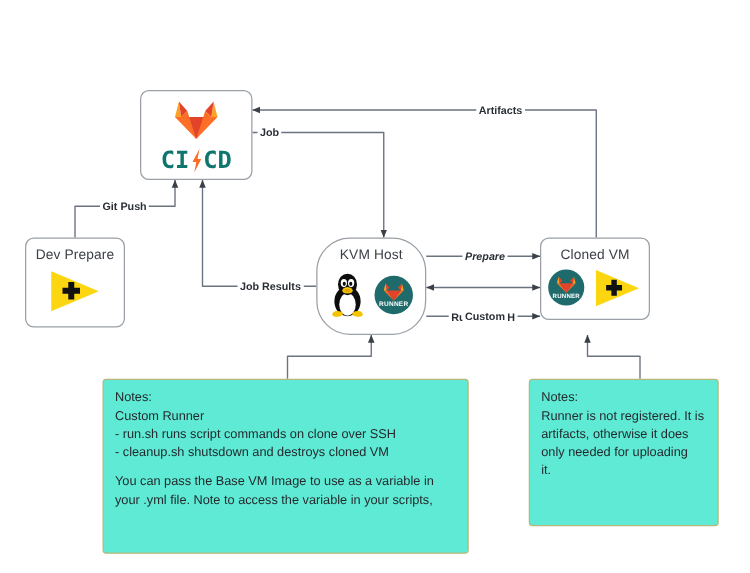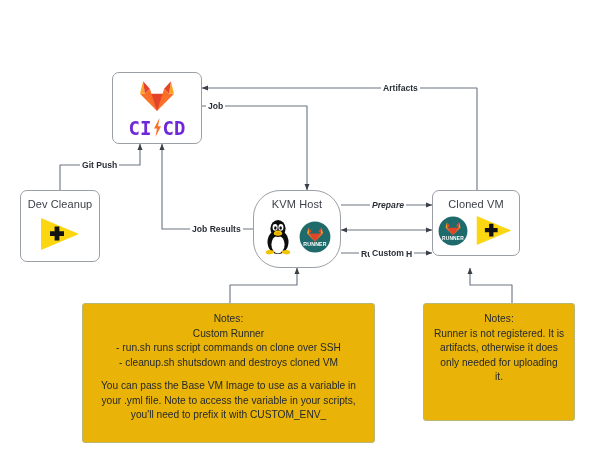--- a/index.html
+++ b/index.html
@@ -10,21 +10,20 @@
   }
   body {
     font-family: "Liberation Sans", sans-serif;
   }
   #canvas {
     position: relative;
     width: 600px;
     height: 458px;
     background: #ffffff;
     overflow: hidden;
-    text-align: center;
   }
   #wires {
     position: absolute;
     left: 0;
     top: 0;
     width: 600px;
     height: 458px;
     pointer-events: none;
   }
   .node {
@@ -49,21 +48,21 @@
     flex: 1;
     display: flex;
     align-items: center;
     justify-content: center;
     gap: 6px;
     width: 100%;
   }
   .note {
     position: absolute;
     box-sizing: border-box;
-    background: #eab308;
+    background: #5eead4;
     border: 1px solid #b9b677;
     border-radius: 3px;
     padding: 8px 9px 9px 9px;
     z-index: 3;
   }
   .note-line {
     font-size: 10.2px;
     line-height: 14.5px;
     color: #24292e;
     white-space: pre;
@@ -86,21 +85,21 @@
     align-items: center;
     justify-content: center;
     height: 100%;
     width: 100%;
     gap: 1px;
   }
   .cicd-text {
     font-family: "DejaVu Sans Mono", monospace;
     font-size: 19px;
     font-weight: bold;
-    color: #6d28d9;
+    color: #0f766e;
     letter-spacing: 0px;
     display: flex;
     align-items: center;
     line-height: 20px;
   }
 </style>
 </head>
 <body>
 
 <div id="canvas">
@@ -163,21 +162,21 @@
         <span>CI</span>
         <svg width="11" height="21" viewBox="0 0 11 21">
           <path d="M7.6 1 L2 11.6 L5 11.6 L3.4 20 L9 9.2 L6 9.2 Z" fill="#fc6d26"></path>
         </svg>
         <span>CD</span>
       </span>
     </div>
   </div>
 
   <div class="node" style="left:20px; top:190px; width:80px; height:72px;">
-    <div class="node-title">Dev Cleanup</div>
+    <div class="node-title">Dev Prepare</div>
     <div class="node-icons">
       <span>
         <svg width="44" height="36" viewBox="0 0 44 36">
           <path d="M3 2 L41 18 L3 34 Z" fill="#fcd611"></path>
           <path d="M12 15.2 L16.6 15.2 L16.6 10.6 L21.4 10.6 L21.4 15.2 L26 15.2 L26 20 L21.4 20 L21.4 24.6 L16.6 24.6 L16.6 20 L12 20 Z" fill="#111111"></path>
         </svg>
       </span>
     </div>
   </div>
 
@@ -245,21 +244,20 @@
   </div>
 
   <div class="note" style="left:82px; top:303px; width:293px; height:140px;">
     <div class="note-line">Notes:</div>
     <div class="note-line">Custom Runner</div>
     <div class="note-line">- run.sh runs script commands on clone over SSH</div>
     <div class="note-line">- cleanup.sh shutsdown and destroys cloned VM</div>
     <div class="note-line blank"></div>
     <div class="note-line">You can pass the Base VM Image to use as a variable in</div>
     <div class="note-line">your .yml file. Note to access the variable in your scripts,</div>
-    <div class="note-line">you'll need to prefix it with CUSTOM_ENV_</div>
   </div>
 
   <div class="note" style="left:423px; top:303px; width:152px; height:118px;">
     <div class="note-line">Notes:</div>
     <div class="note-line">Runner is not registered. It is</div>
     <div class="note-line">artifacts, otherwise it does</div>
     <div class="note-line">only needed for uploading</div>
     <div class="note-line">it.</div>
   </div>
 

